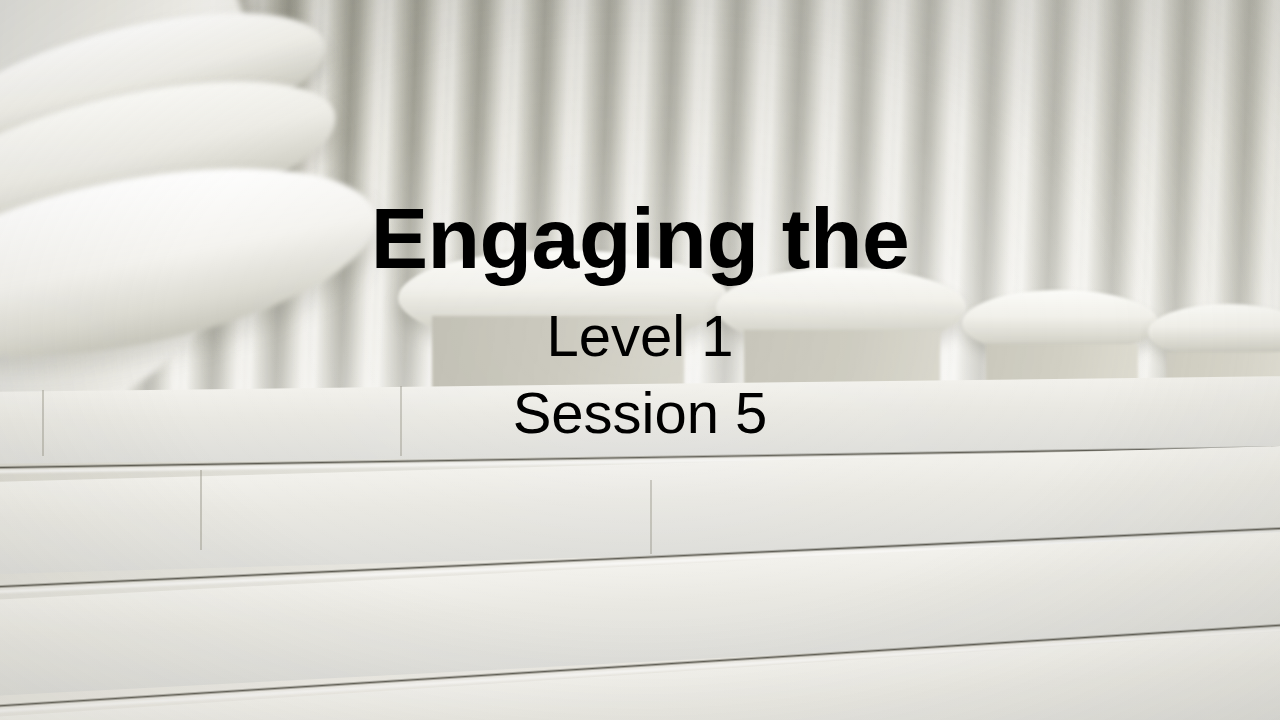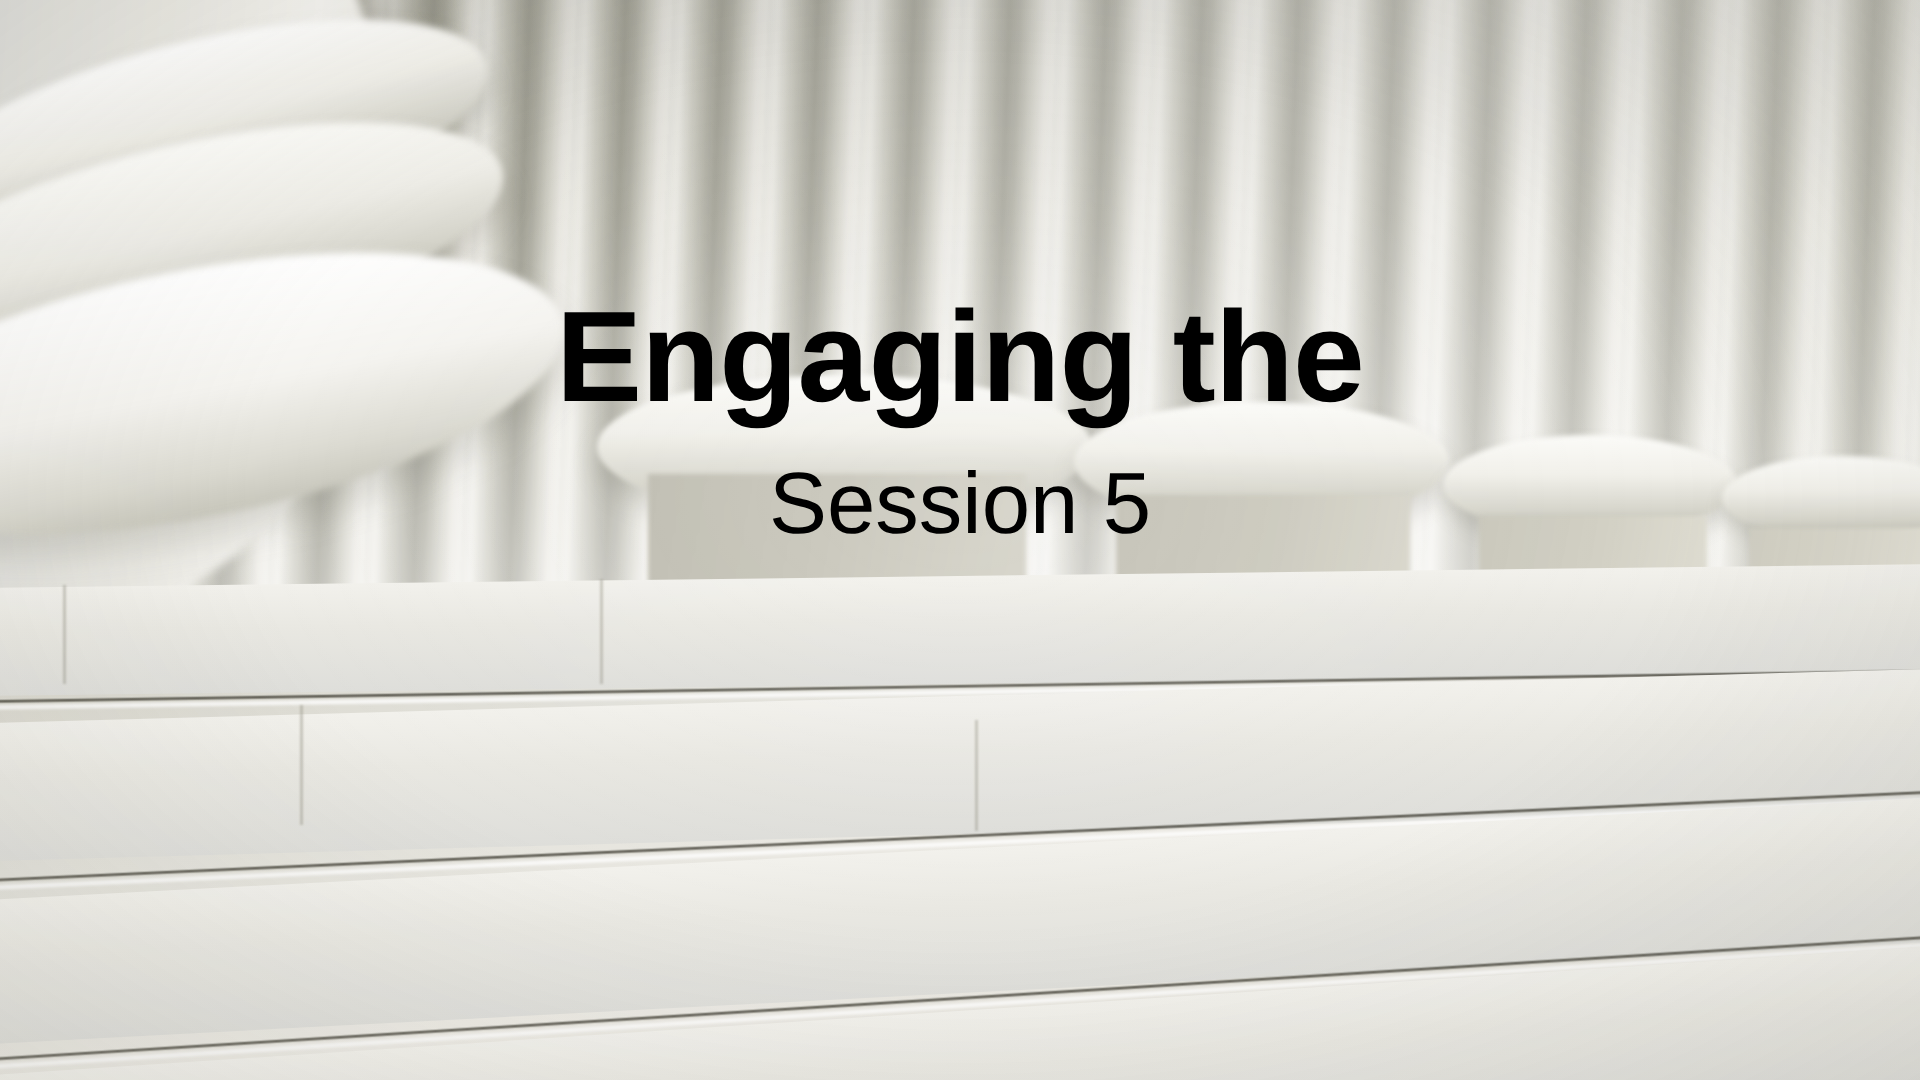--- a/index.html
+++ b/index.html
@@ -302,17 +302,18 @@
 
     <div class="photo-soft"></div>
     <div class="vignette"></div>
   </div>
 
   <div class="text-block">
     <h1 class="slide-title">
       <span class="t-line">Engaging the</span>
     </h1>
     <div class="slide-subtitle">
+      <span class="s-line">Level 1</span>
       <span class="s-line">Session 5</span>
     </div>
   </div>
 
 </div>
 
 </body></html>

